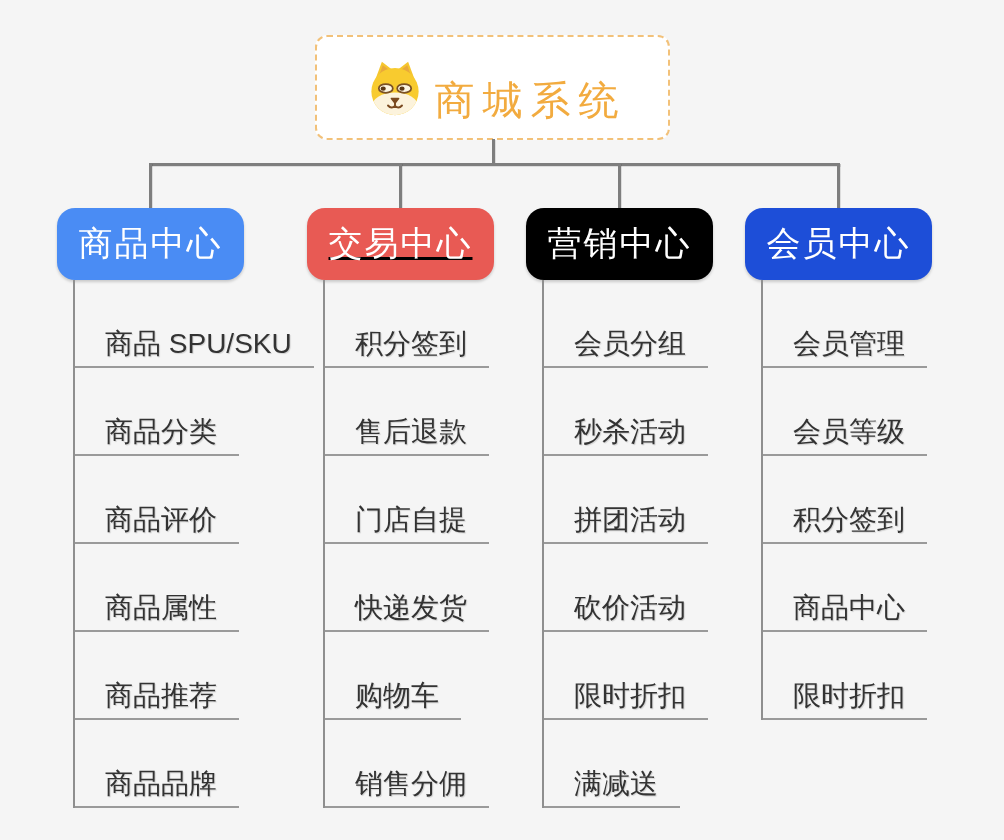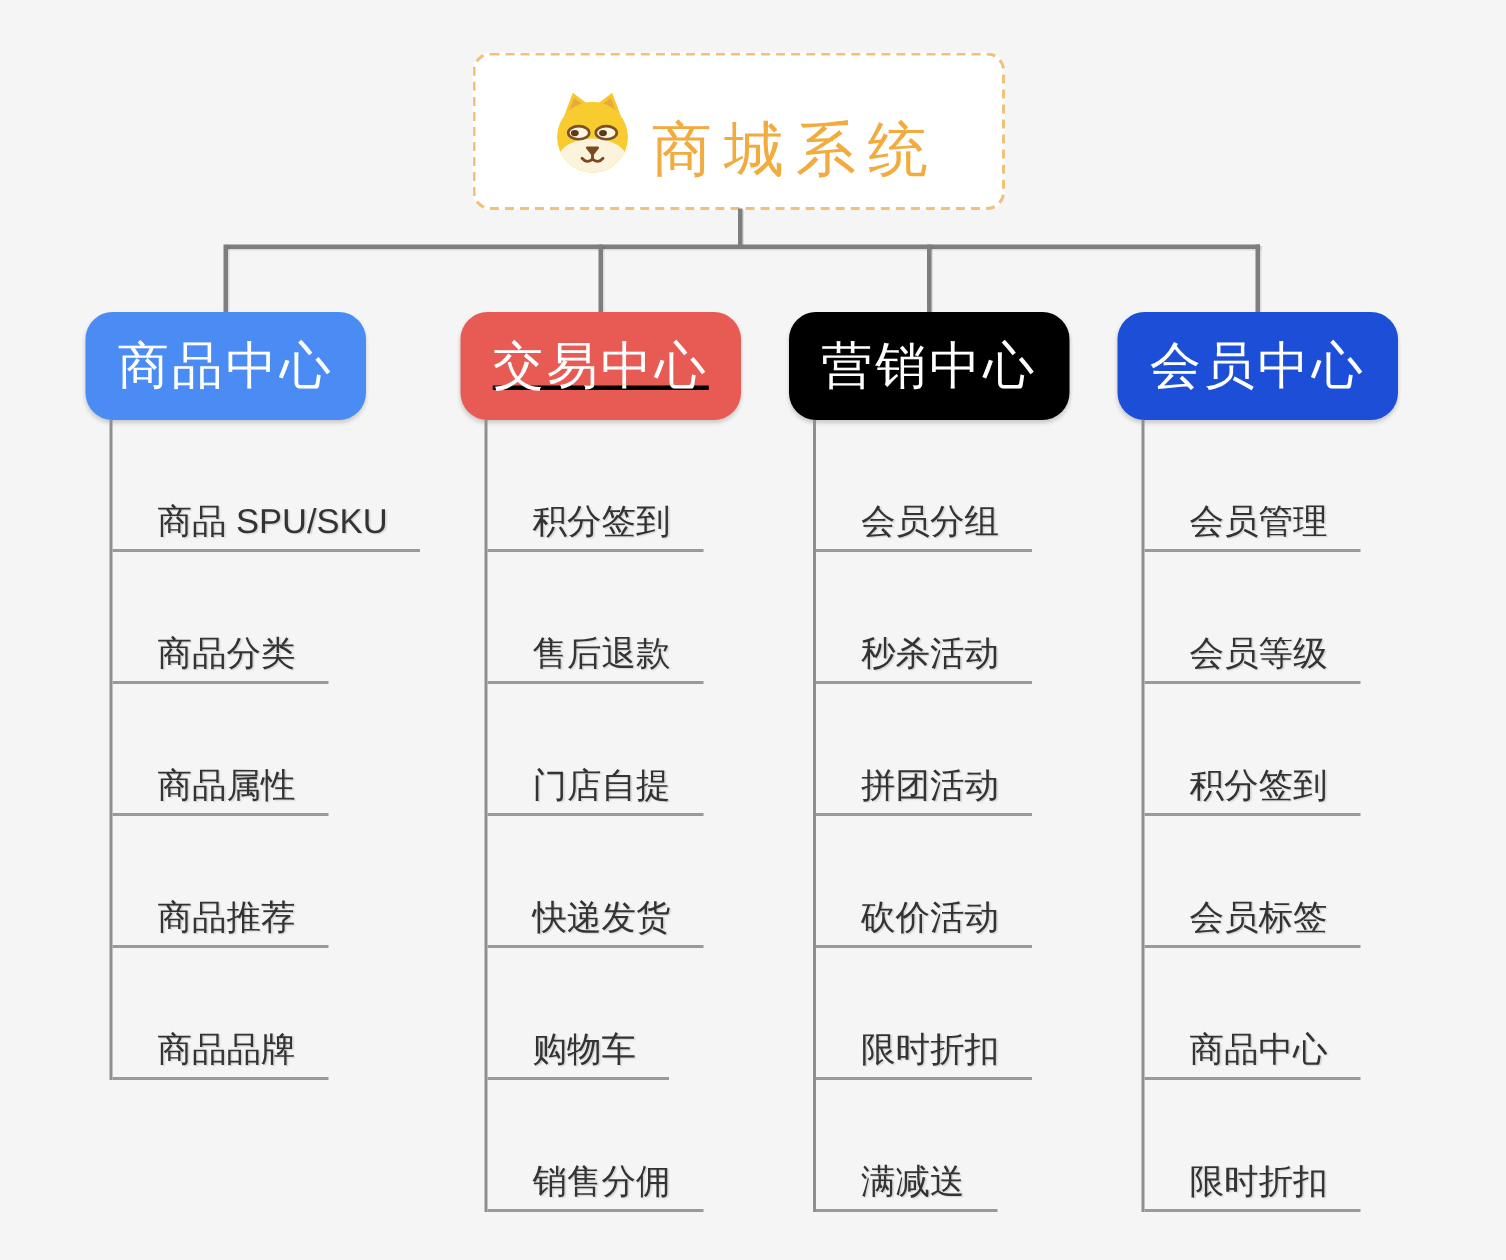--- a/index.html
+++ b/index.html
@@ -44,21 +44,21 @@
     border-left:2px solid #8f8f8f;
     display:inline-block;
   }
   .leaf-list li{
     height:88px;display:flex;align-items:flex-end;
   }
   .leaf-list .leaf{
     display:inline-block;
     padding:0 22px 6px 30px;
     border-bottom:2px solid #9a9a9a;
-    font-size:23px;color:#333333;white-space:nowrap;line-height:1.15;
+    font-size:28px;color:#333333;white-space:nowrap;line-height:1.15;
     text-shadow:1px 1px 1px rgba(0,0,0,.15);
   }
 </style>
 </head>
 <body>
 
 <div id="canvas">
 
   <div class="root-node">
     <svg class="doge" viewBox="0 0 64 64" aria-hidden="true">
@@ -90,20 +90,22 @@
       <div class="line drop" style="left: 837px;"></div>
     </div>
 
   <div id="branches">
       <div class="branch" style="left: 57px;">
     <div class="branch-header" style="background: rgb(74, 140, 244);">商品中心</div>
     <ul class="leaf-list"><li>
             <span class="leaf">商品 SPU/SKU</span>
           </li><li>
             <span class="leaf">商品分类</span>
+          </li><li>
+            <span class="leaf">商品评价</span>
           </li><li>
             <span class="leaf">商品属性</span>
           </li><li>
             <span class="leaf">商品推荐</span>
           </li><li>
             <span class="leaf">商品品牌</span>
           </li></ul>
   </div>
       <div class="branch" style="left: 307px; text-decoration: underline;">
     <div class="branch-header" style="background: rgb(232, 90, 84);">交易中心</div>
@@ -139,21 +141,19 @@
   </div>
       <div class="branch" style="left: 745px;">
     <div class="branch-header" style="background: #1d4ed8;">会员中心</div>
     <ul class="leaf-list"><li>
             <span class="leaf">会员管理</span>
           </li><li>
             <span class="leaf">会员等级</span>
           </li><li>
             <span class="leaf">积分签到</span>
           </li><li>
-            <span class="leaf">会员标签</span>
-          </li><li>
             <span class="leaf">商品中心</span>
           </li><li>
             <span class="leaf">限时折扣</span>
           </li></ul>
   </div>
     </div>
 </div>
 
 </body></html>

